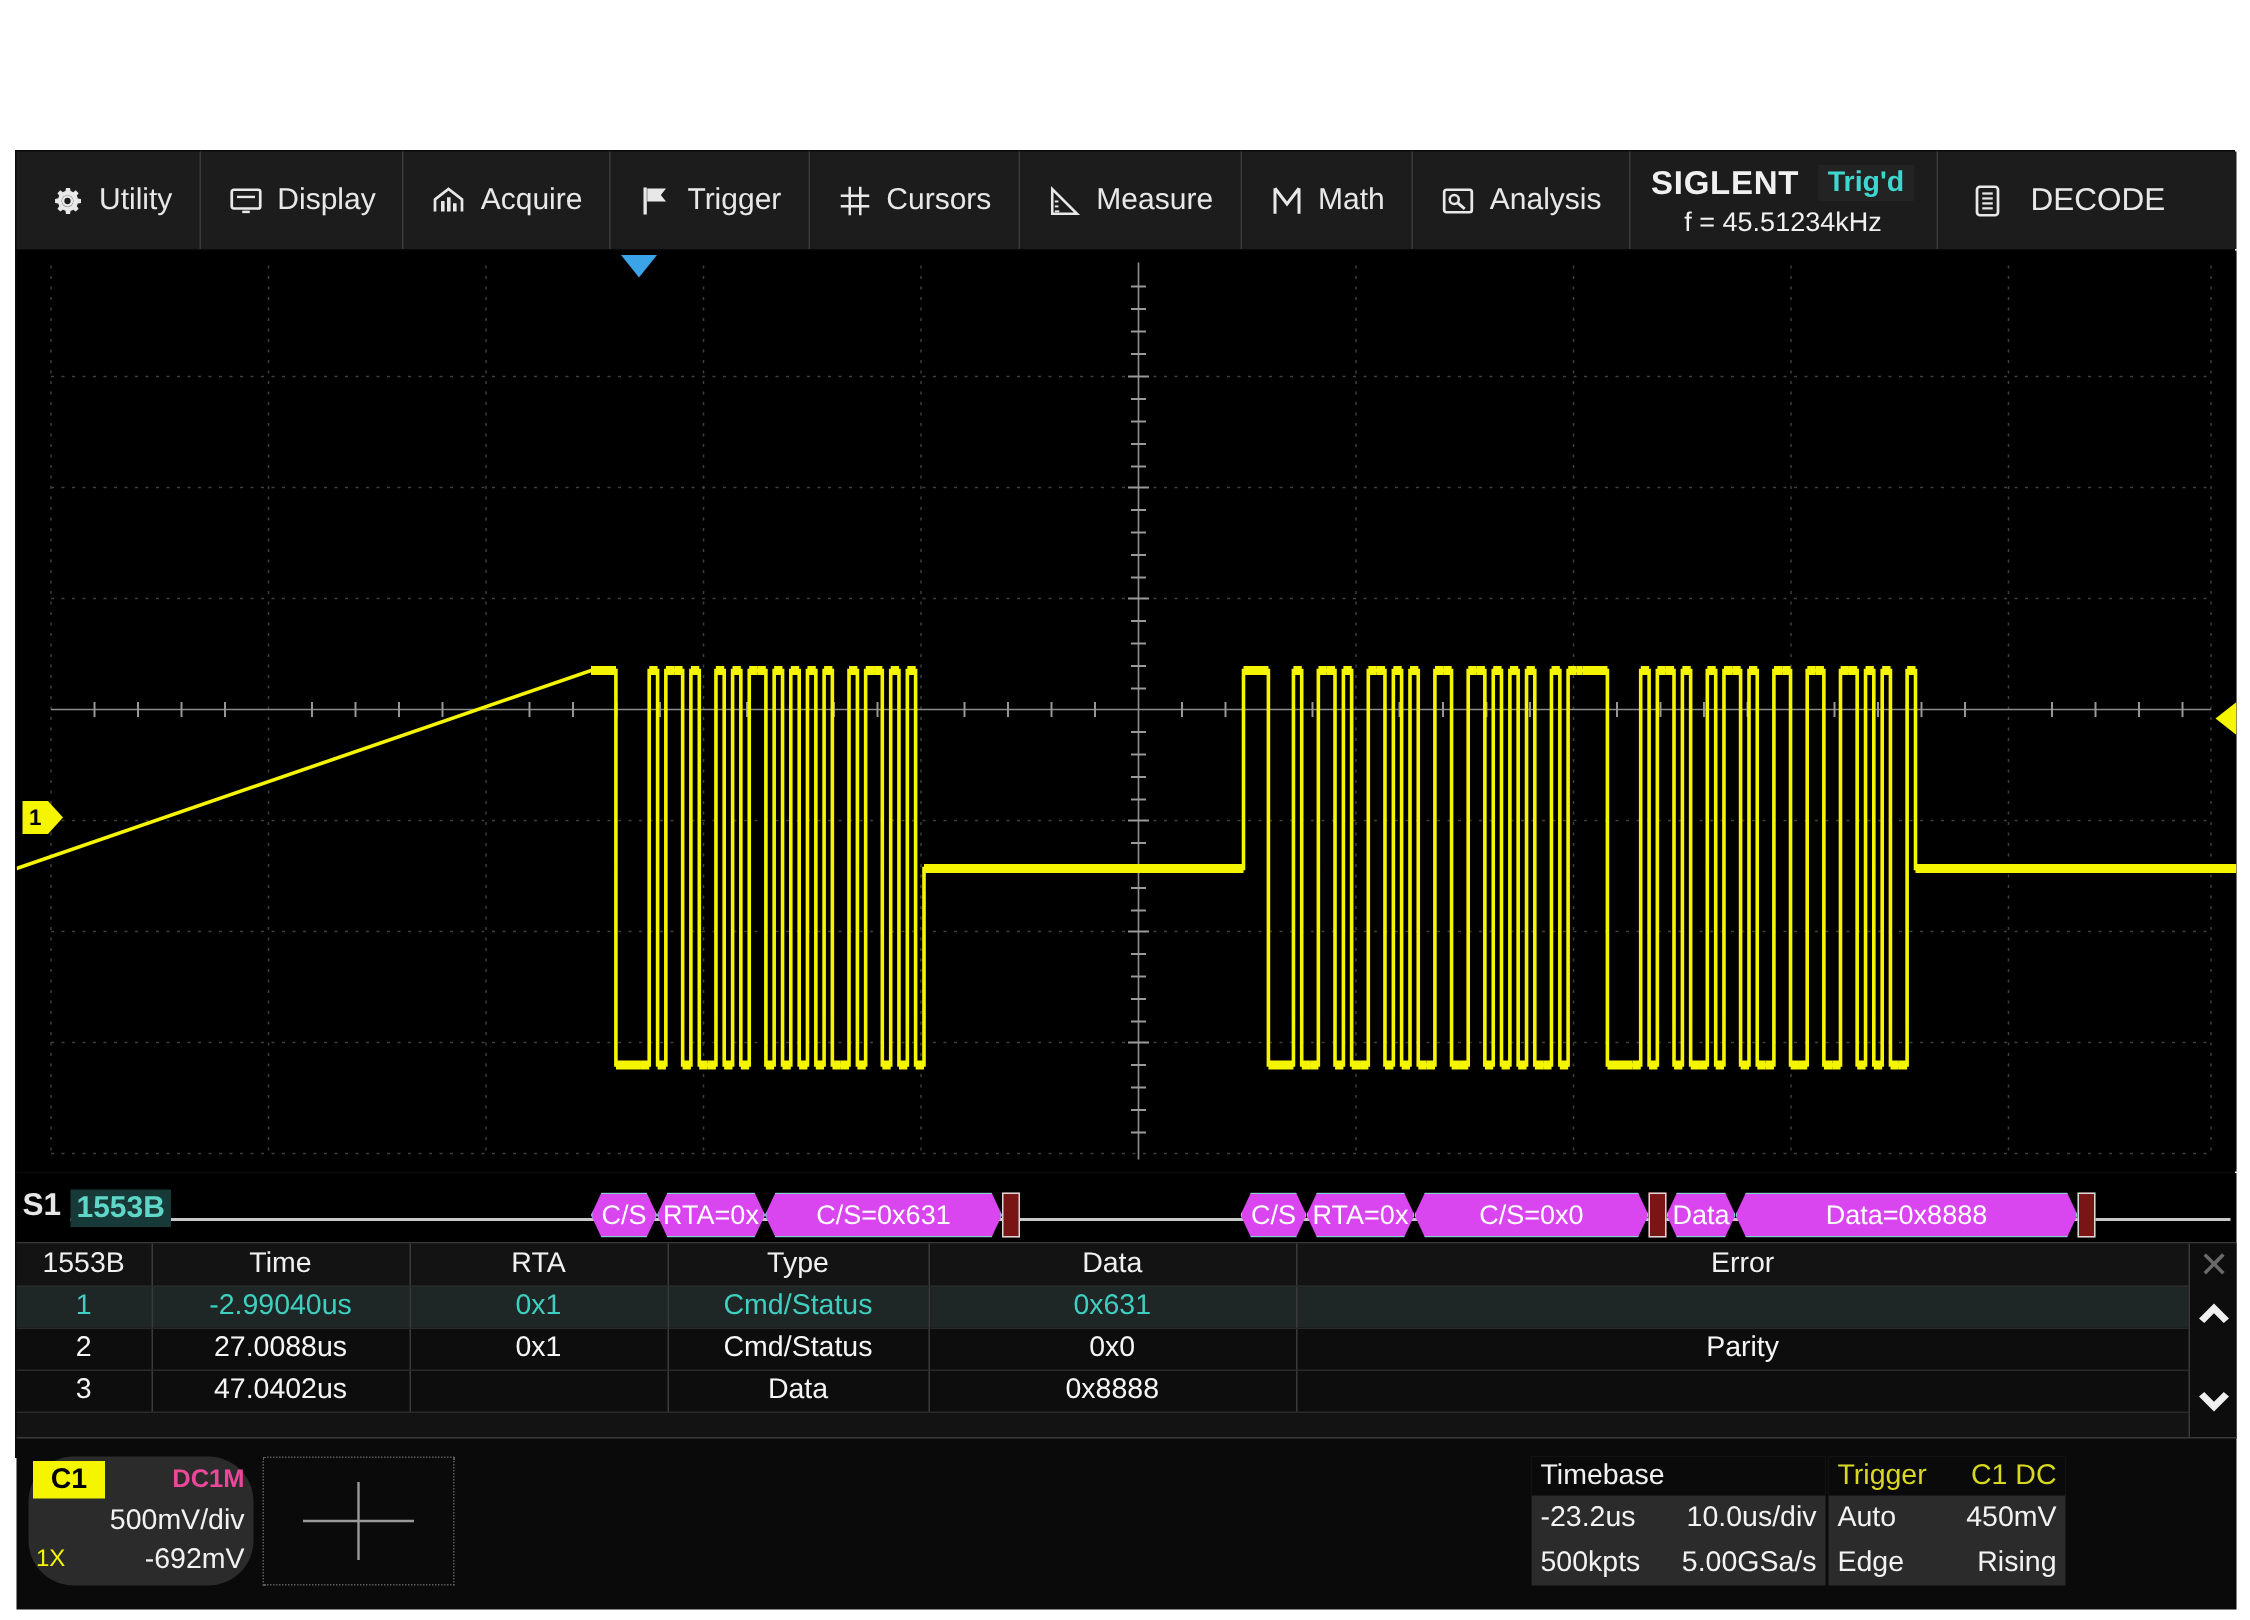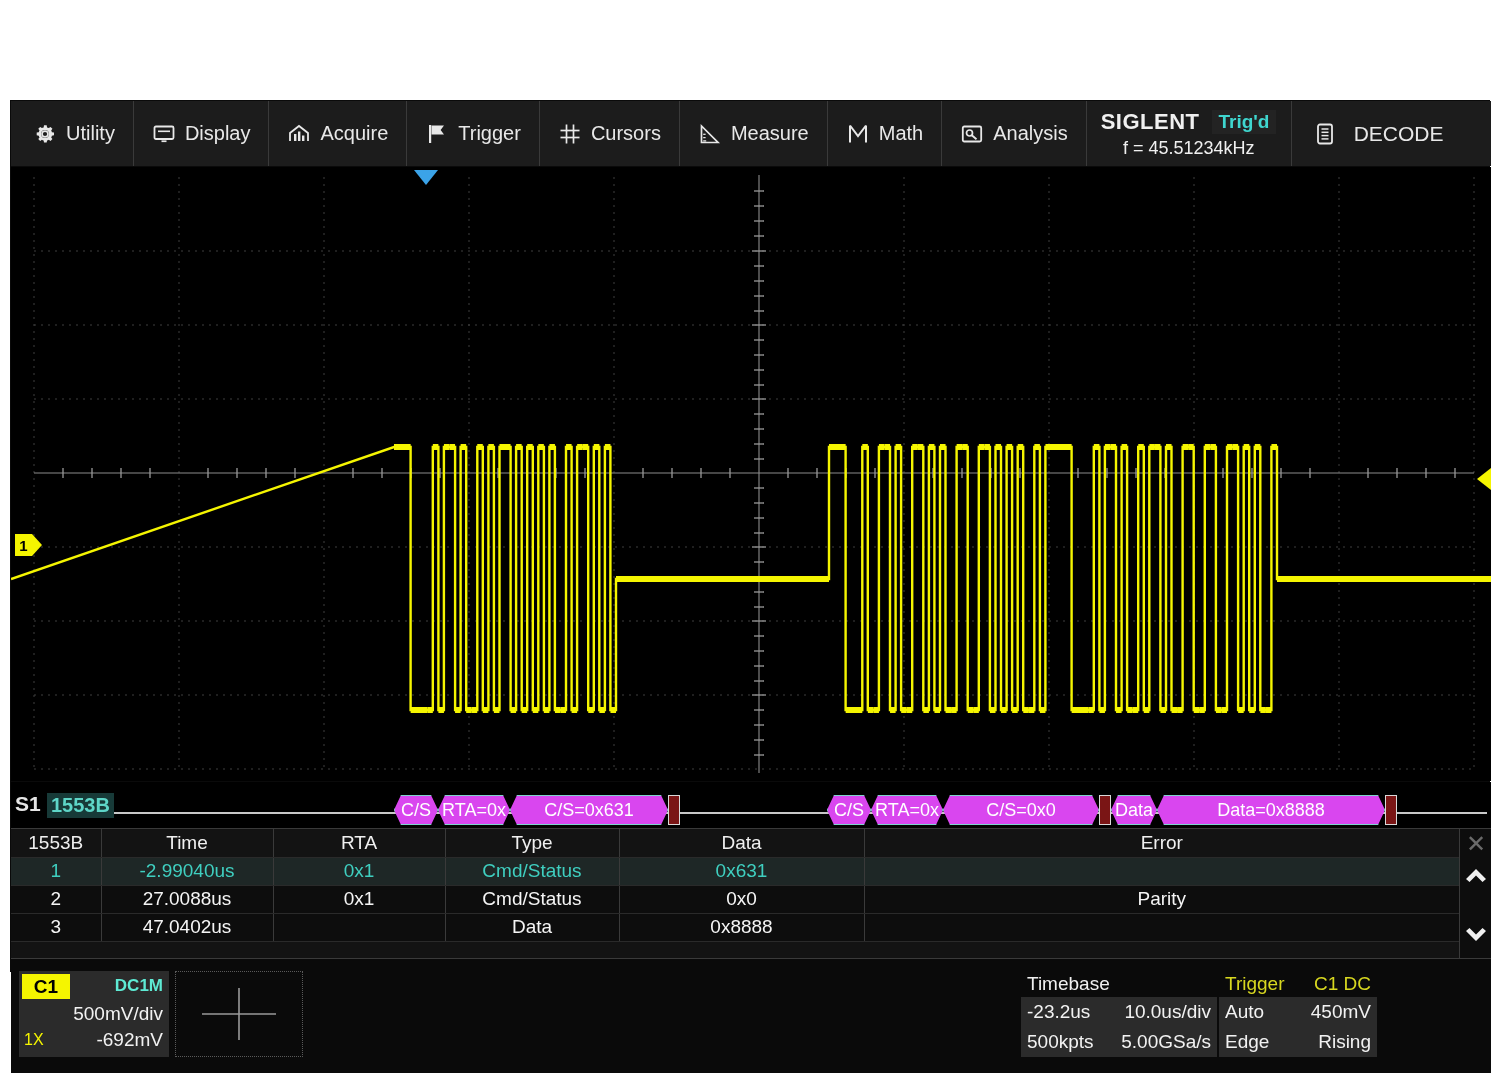--- a/index.html
+++ b/index.html
@@ -177,30 +177,31 @@
   #statusbar {
     position: absolute; left: 0; top: 857px;
     width: 1480px; height: 115px;
     background: #0a0a0a;
     border-top: 1px solid #3a3a3a;
   }
   #ch1-box {
     position: absolute; left: 8px; top: 12px;
     width: 150px; height: 86px;
     background: #2b2b2b;
+    border-radius: 30px;
   }
   #ch1-tag {
     position: absolute; left: 3px; top: 3px;
     width: 48px; height: 25px; background: #f5f500;
     color: #000; font-size: 19px; font-weight: bold;
     display: flex; align-items: center; justify-content: center;
   }
   #ch1-coup {
     position: absolute; right: 6px; top: 5px;
-    color: #5eead4; font-size: 17px; font-weight: bold;
+    color: #ec4899; font-size: 17px; font-weight: bold;
   }
   #ch1-scale {
     position: absolute; right: 6px; top: 32px;
     color: #f2f2f2; font-size: 19px;
   }
   #ch1-probe {
     position: absolute; left: 5px; top: 60px;
     color: #f5f500; font-size: 16px;
   }
   #ch1-offset {

